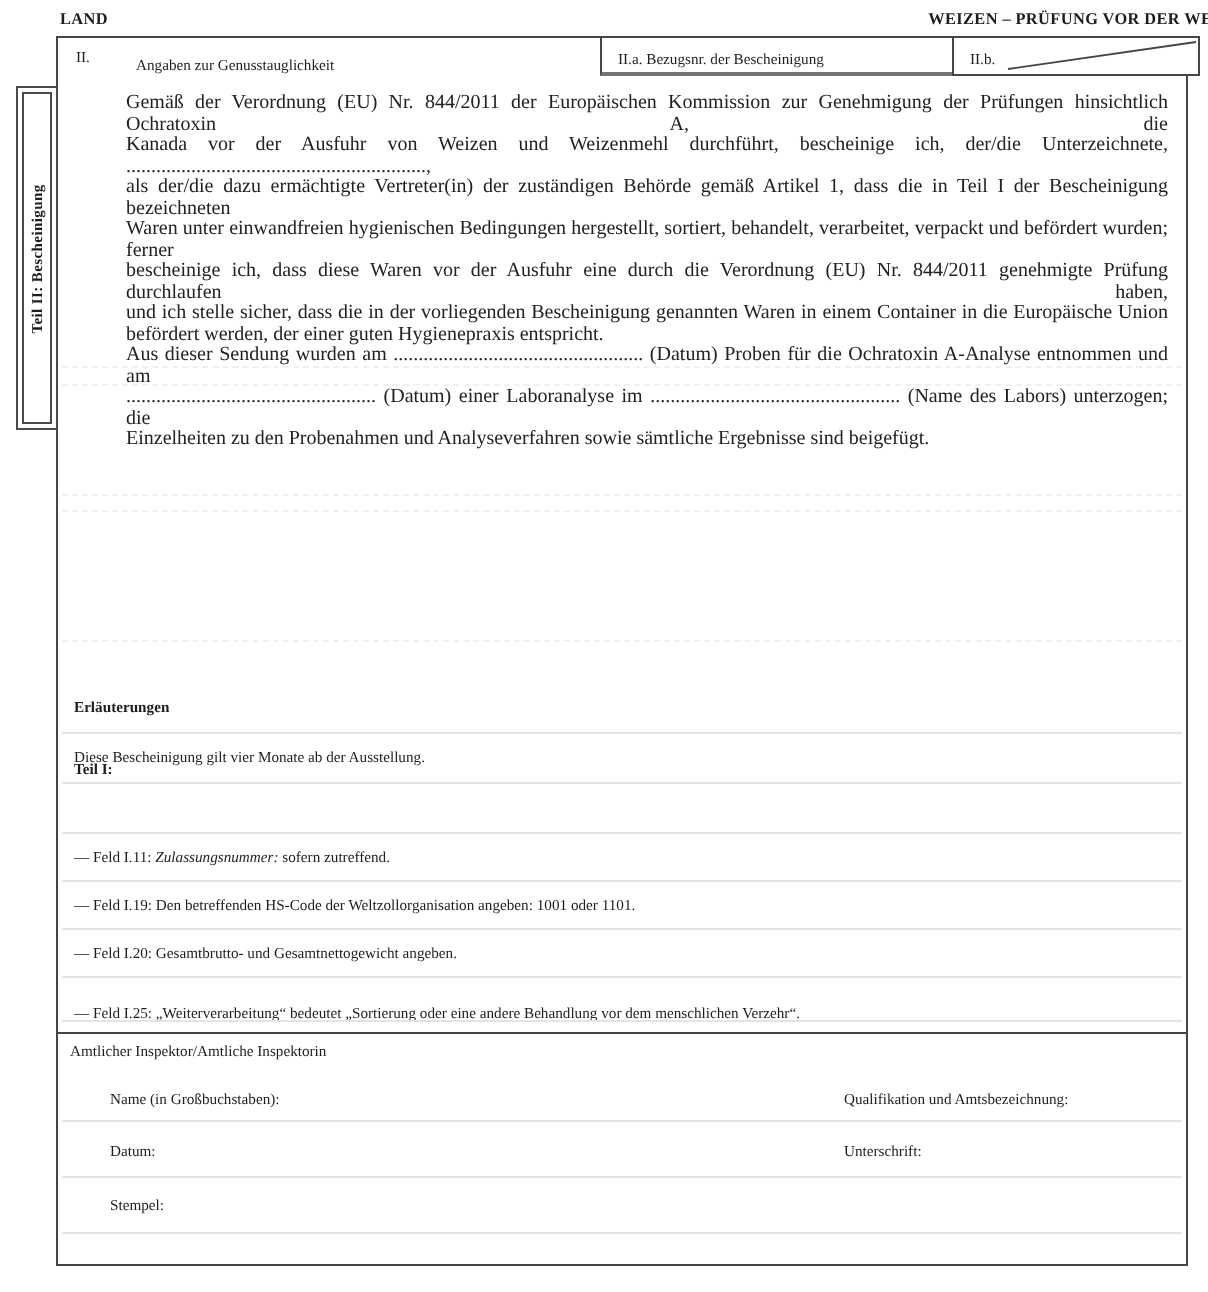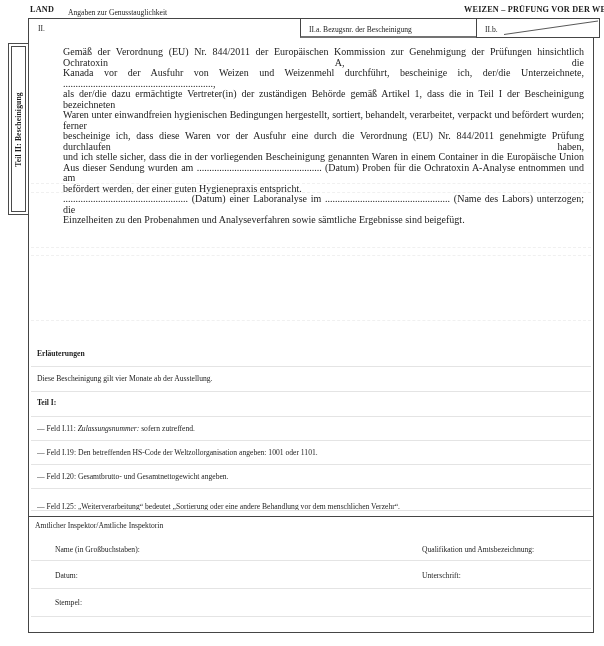--- a/index.html
+++ b/index.html
@@ -41,21 +41,21 @@
 <body>
 
 <div class="page">
 
   <div class="abs t cap b" style="left:30px;top:5px">LAND</div>
   <div class="abs t cap b" style="right:5px;top:5px">WEIZEN – PRÜFUNG VOR DER WEIZEN</div>
 
   <div class="abs frame"></div>
 
   <div class="abs t" style="left:38px;top:24px">II.</div>
-  <div class="abs t" style="left:68px;top:8px">Angaben zur Genusstauglichkeit</div>
+  <div class="abs t" style="left:68px;top:28px">Angaben zur Genusstauglichkeit</div>
 
   <div class="abs cell cell-iia">
     <span class="t">II.a. Bezugsnr. der Bescheinigung</span>
   </div>
   <div class="abs cell cell-iib">
     <span class="t">II.b.</span>
     <svg width="122" height="18" style="position:absolute;left:0;top:0">
       <line x1="27" y1="15.5" x2="121" y2="2" stroke="#454545" stroke-width="0.9"></line>
     </svg>
   </div>
@@ -66,37 +66,37 @@
     </div>
   </div>
 
   <div class="abs bodytext">
     <div class="bl">Gemäß der Verordnung (EU) Nr. 844/2011 der Europäischen Kommission zur Genehmigung der Prüfungen hinsichtlich Ochratoxin A, die</div>
     <div class="bl">Kanada vor der Ausfuhr von Weizen und Weizenmehl durchführt, bescheinige ich, der/die Unterzeichnete, ............................................................,</div>
     <div class="bl">als der/die dazu ermächtigte Vertreter(in) der zuständigen Behörde gemäß Artikel 1, dass die in Teil I der Bescheinigung bezeichneten</div>
     <div class="bl">Waren unter einwandfreien hygienischen Bedingungen hergestellt, sortiert, behandelt, verarbeitet, verpackt und befördert wurden; ferner</div>
     <div class="bl">bescheinige ich, dass diese Waren vor der Ausfuhr eine durch die Verordnung (EU) Nr. 844/2011 genehmigte Prüfung durchlaufen haben,</div>
     <div class="bl">und ich stelle sicher, dass die in der vorliegenden Bescheinigung genannten Waren in einem Container in die Europäische Union</div>
+    <div class="bl end">befördert werden, der einer guten Hygienepraxis entspricht.</div>
     <div class="bl">Aus dieser Sendung wurden am .................................................. (Datum) Proben für die Ochratoxin A-Analyse entnommen und am</div>
-    <div class="bl end">befördert werden, der einer guten Hygienepraxis entspricht.</div>
     <div class="bl">.................................................. (Datum) einer Laboranalyse im .................................................. (Name des Labors) unterzogen; die</div>
     <div class="bl end">Einzelheiten zu den Probenahmen und Analyseverfahren sowie sämtliche Ergebnisse sind beigefügt.</div>
   </div>
 
   <div class="abs frule ghost" style="top:183px"></div>
   <div class="abs frule ghost" style="top:192px"></div>
   <div class="abs frule ghost" style="top:247px"></div>
   <div class="abs frule ghost" style="top:255px"></div>
   <div class="abs frule ghost" style="top:320px"></div>
 
   <div class="abs t b note" style="top:349px">Erläuterungen</div>
   <div class="abs frule" style="top:366px"></div>
   <div class="abs t note" style="top:374px">Diese Bescheinigung gilt vier Monate ab der Ausstellung.</div>
   <div class="abs frule" style="top:391px"></div>
-  <div class="abs t b note" style="top:398px">Teil I:</div>
+  <div class="abs t b note" style="top:380px">Teil I:</div>
   <div class="abs frule" style="top:416px"></div>
 
   <div class="abs t fieldrow" style="top:424px">
     <span>— Feld I.11: </span><span class="it">Zulassungsnummer:</span><span> sofern zutreffend.</span>
   </div>
   <div class="abs frule" style="top:440px"></div>
 
   <div class="abs t fieldrow" style="top:448px">
     <span>— Feld I.19: </span><span class="it"></span><span>Den betreffenden HS-Code der Weltzollorganisation angeben: 1001 oder 1101.</span>
   </div>

